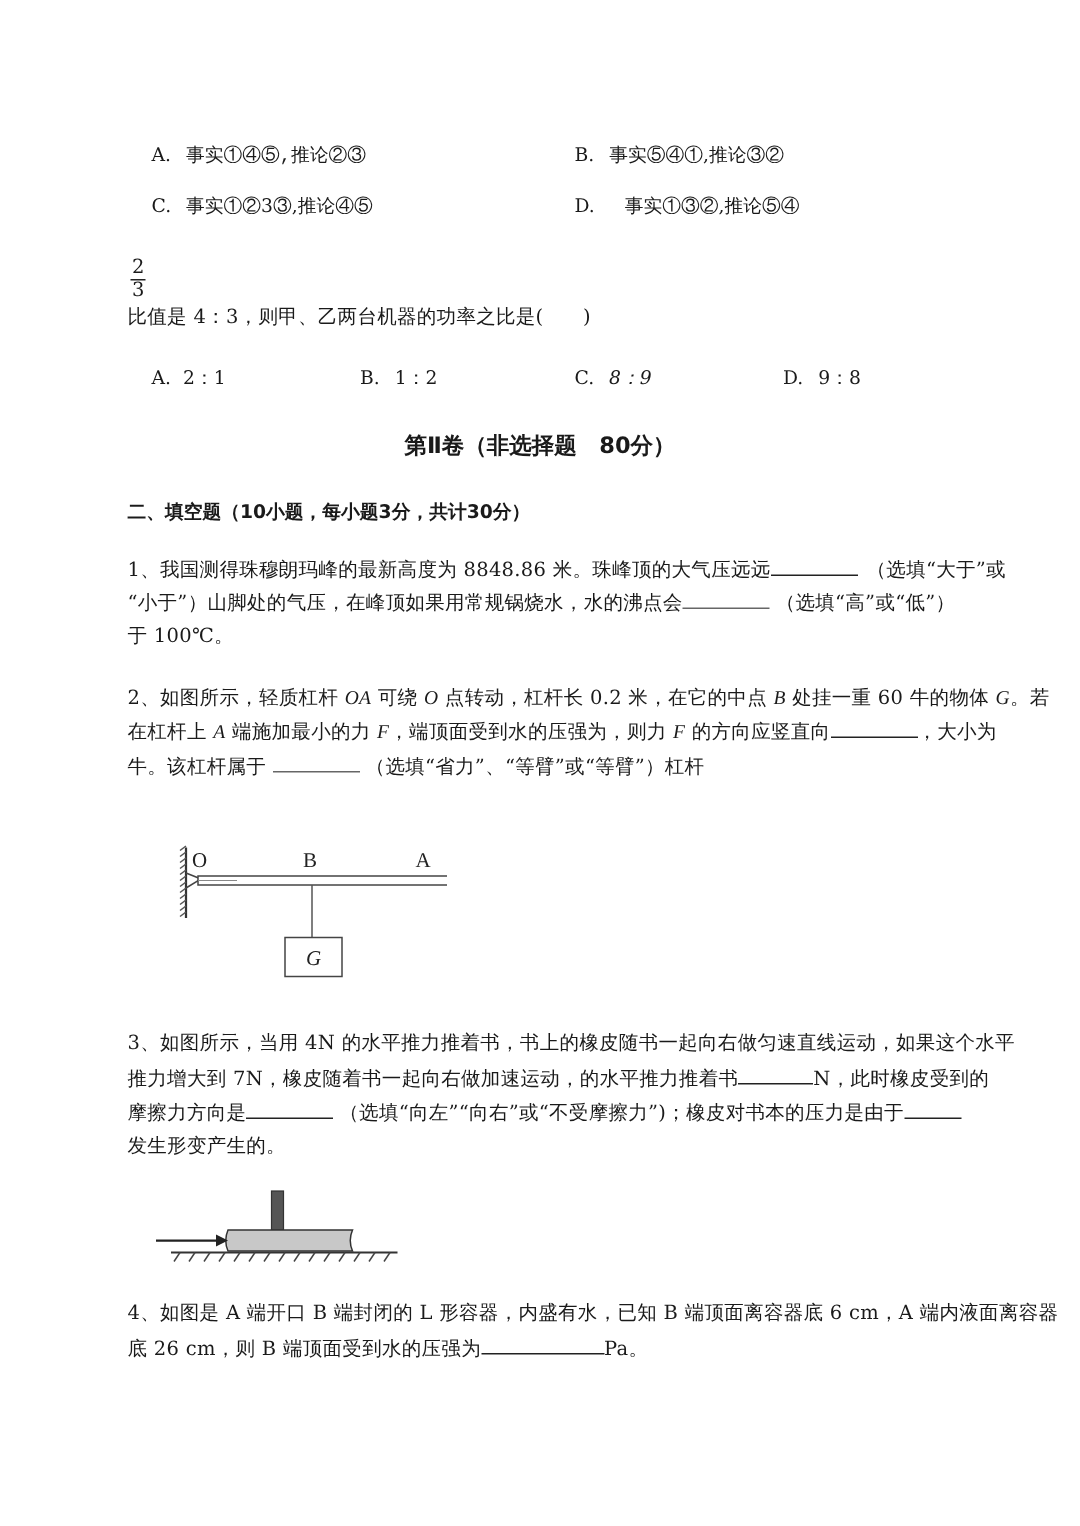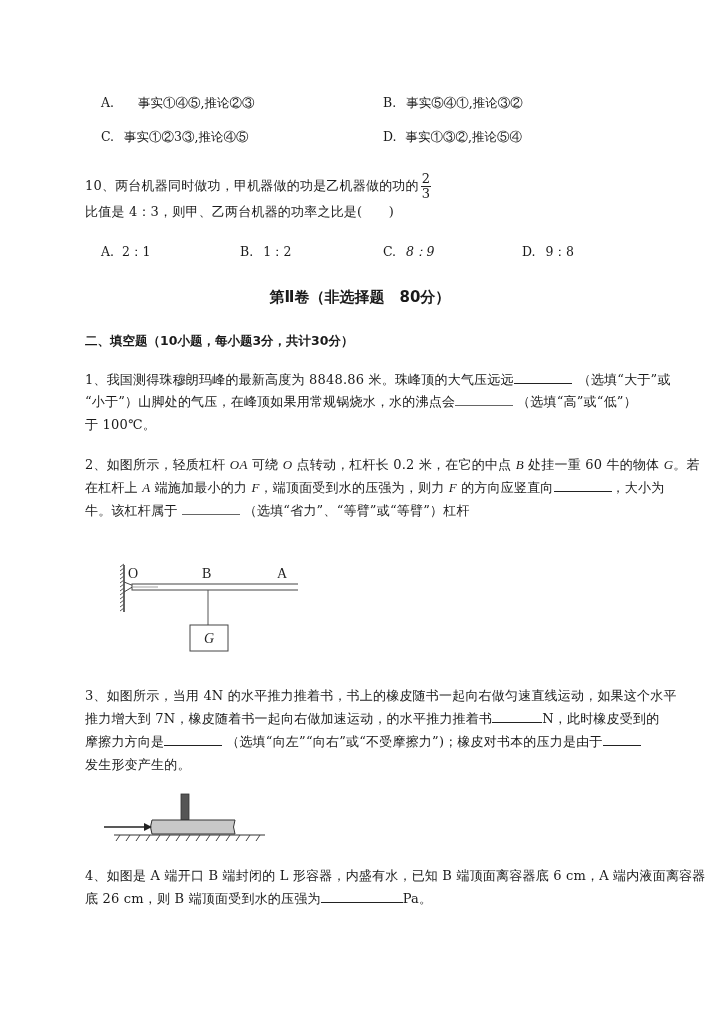--- a/index.html
+++ b/index.html
@@ -54,37 +54,37 @@
       font-size: 12.5px;
     }
     i.var { font-style: italic; font-family: "Liberation Serif", serif; }
     svg { position: absolute; }
   </style>
 </head>
 <body>
 
 <div class="opt" style="top:94px; left:101px;">
   <span>A.</span>
-  <span style="margin-left:20px;">事实①④⑤,推论②③</span>
+  <span style="margin-left:6px;font-family:Liberation Mono, monospace;">事实①④⑤,推论②③</span>
 </div>
 <div class="opt" style="top:94px; left:383px;">
   <span>B.</span>
   <span style="margin-left:6px;">事实⑤④①,推论③②</span>
 </div>
 <div class="opt" style="top:128px; left:101px;">
   <span>C.</span>
   <span style="margin-left:6px;">事实①②3③,推论④⑤</span>
 </div>
 <div class="opt" style="top:128px; left:383px;">
   <span>D.</span>
-  <span style="margin-left:5px;">事实①③②,推论⑤④</span>
+  <span style="margin-left:16px;">事实①③②,推论⑤④</span>
 </div>
 
 <div class="line" style="top:172px;">
-  <span>10、两台机器同时做功，甲机器做的功是乙机器做的功的</span><span class="frac"><span class="num">2</span><span class="den">3</span></span>
+  <span class="frac"><span class="num">2</span><span class="den">3</span></span>
 </div>
 <div class="line" style="top:203px;">比值是 4：3，则甲、乙两台机器的功率之比是(　　)</div>
 <div class="opt" style="top:243px; left:101px;">
   <span>A.</span>
   <span style="margin-left:4px;">2：1</span>
 </div>
 <div class="opt" style="top:243px; left:240px;">
   <span>B.</span>
   <span style="margin-left:6px;">1：2</span>
 </div>

